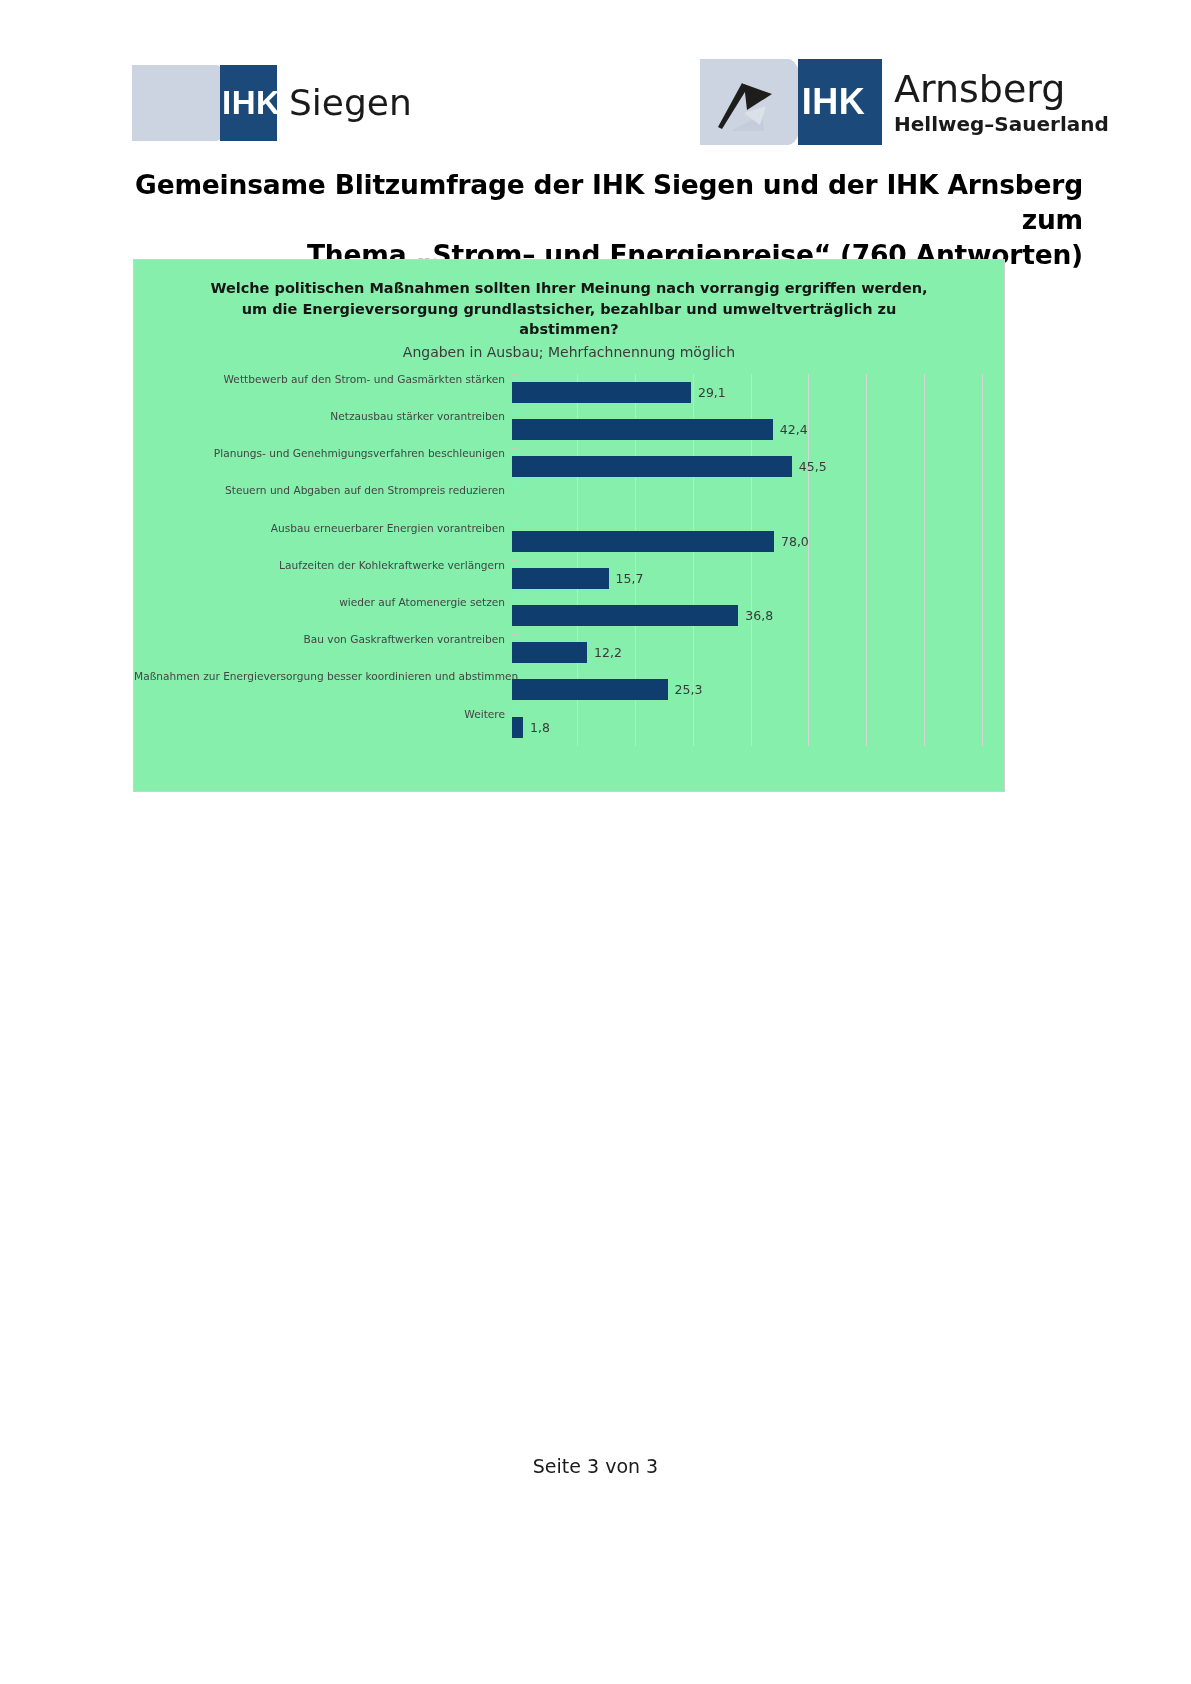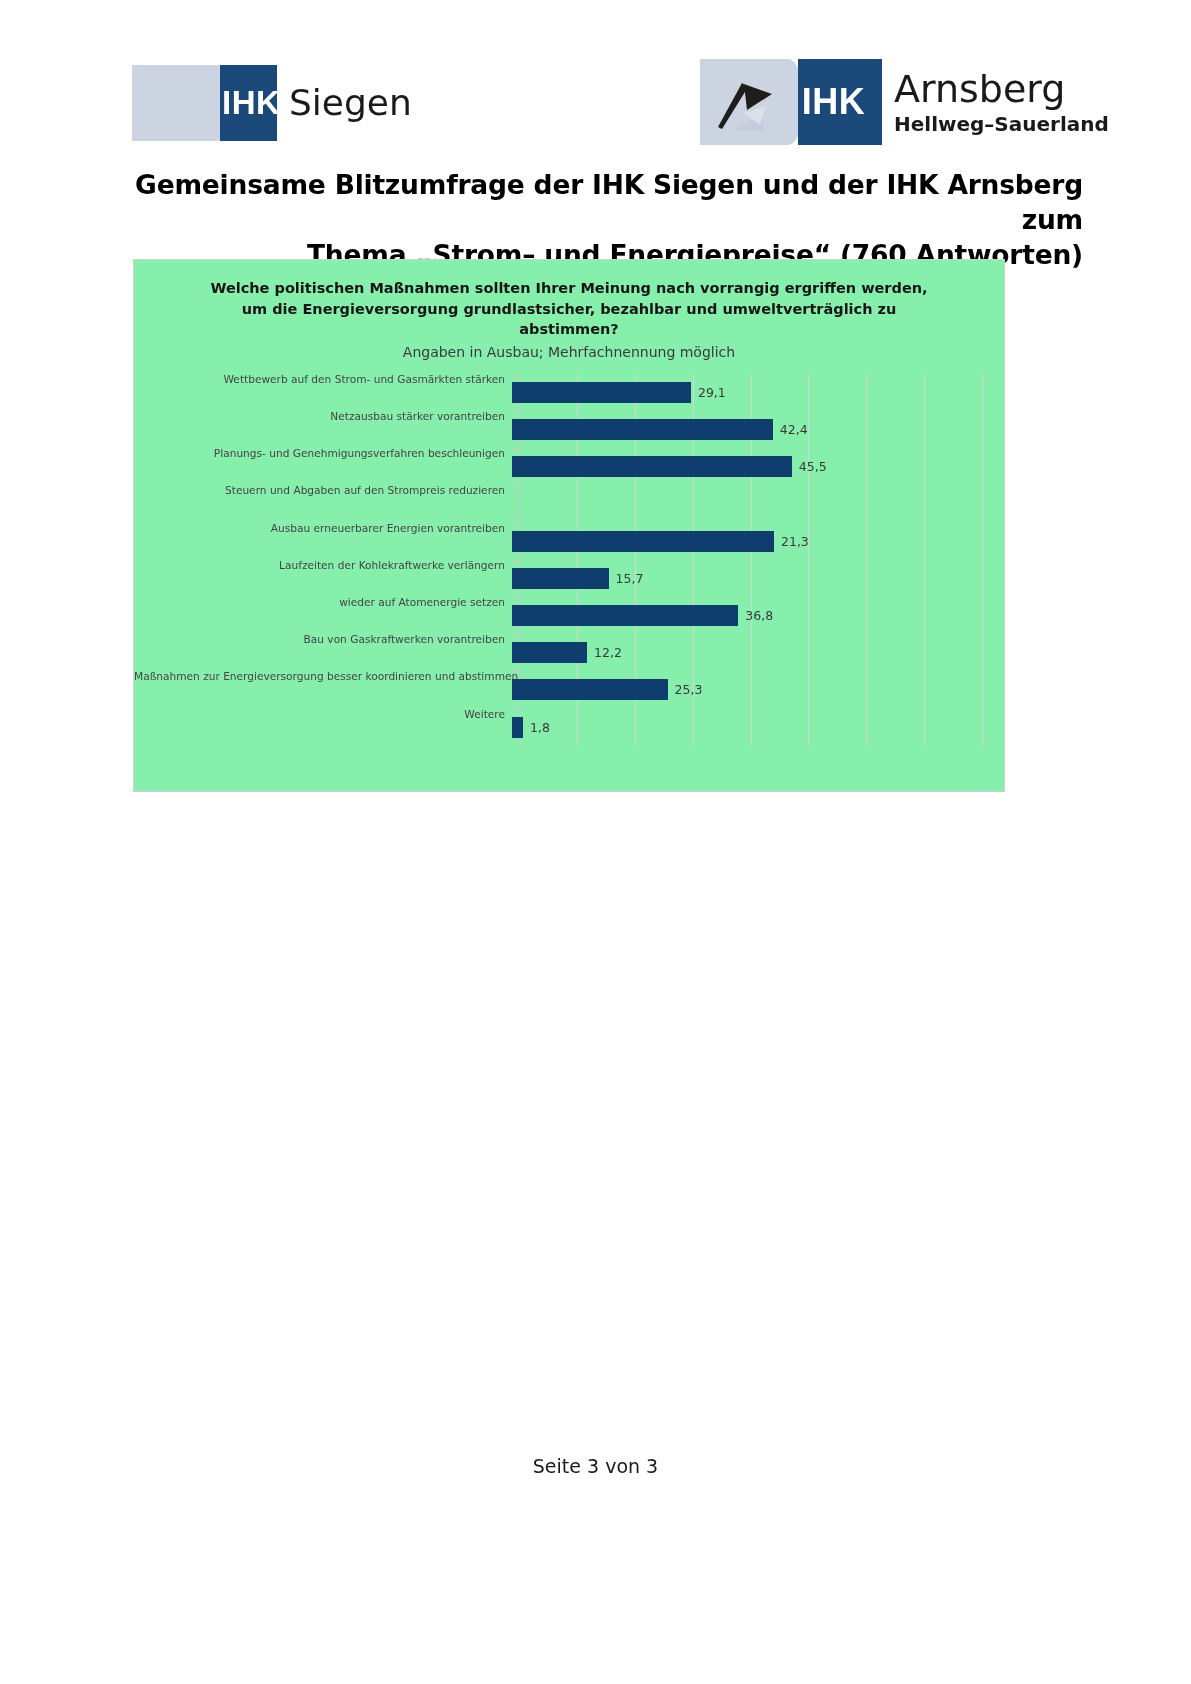--- a/index.html
+++ b/index.html
@@ -360,21 +360,21 @@
         </div>
         <div class="bar-row">
           <div class="cat-label">Steuern und Abgaben auf den Strompreis reduzieren</div>
           <div class="tickmark"></div>
         </div>
         <div class="bar-row">
           <div class="cat-label">Ausbau erneuerbarer Energien vorantreiben</div>
           <div class="tickmark"></div>
           <div class="bar-area">
             <div class="bar" style="width: 53.25%; background: rgb(15, 61, 110);"></div>
-            <span class="bar-value">21,3</span>
+            <span class="bar-value">78,0</span>
           </div>
         </div>
         <div class="bar-row">
           <div class="cat-label">Laufzeiten der Kohlekraftwerke verlängern</div>
           <div class="tickmark"></div>
           <div class="bar-area">
             <div class="bar" style="width: 19.625%; background: rgb(15, 61, 110);"></div>
             <span class="bar-value">15,7</span>
           </div>
         </div>

